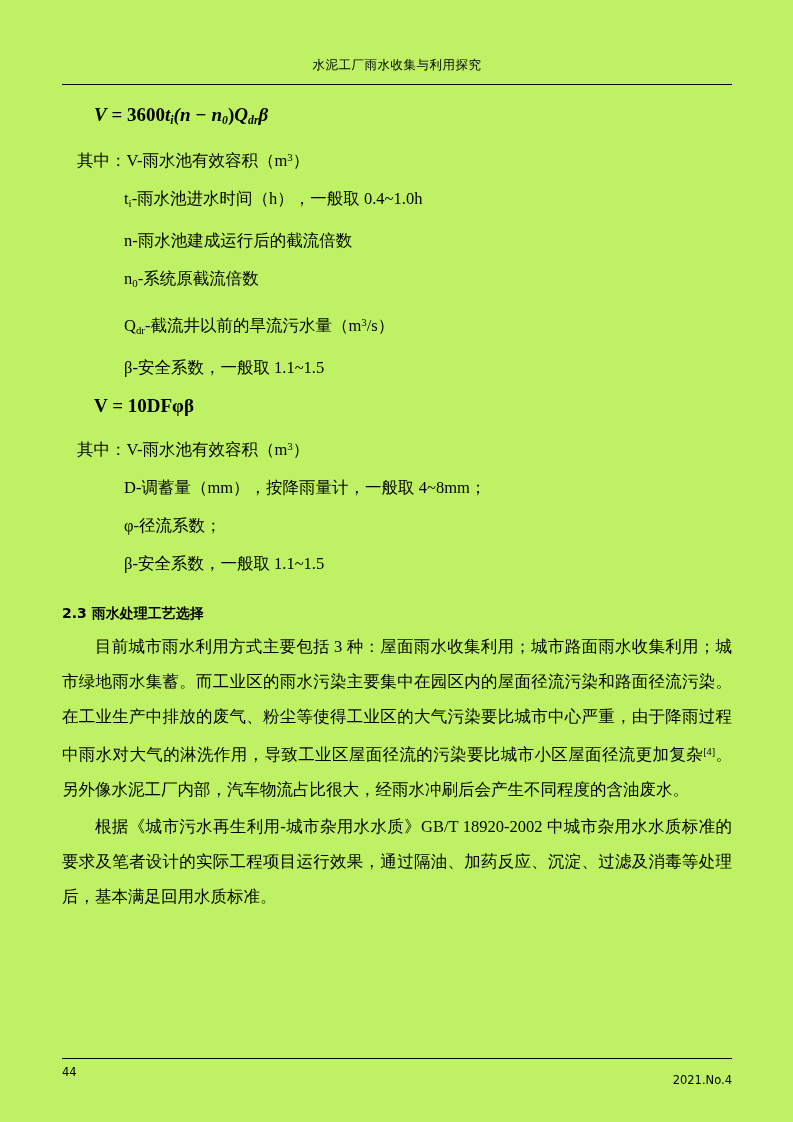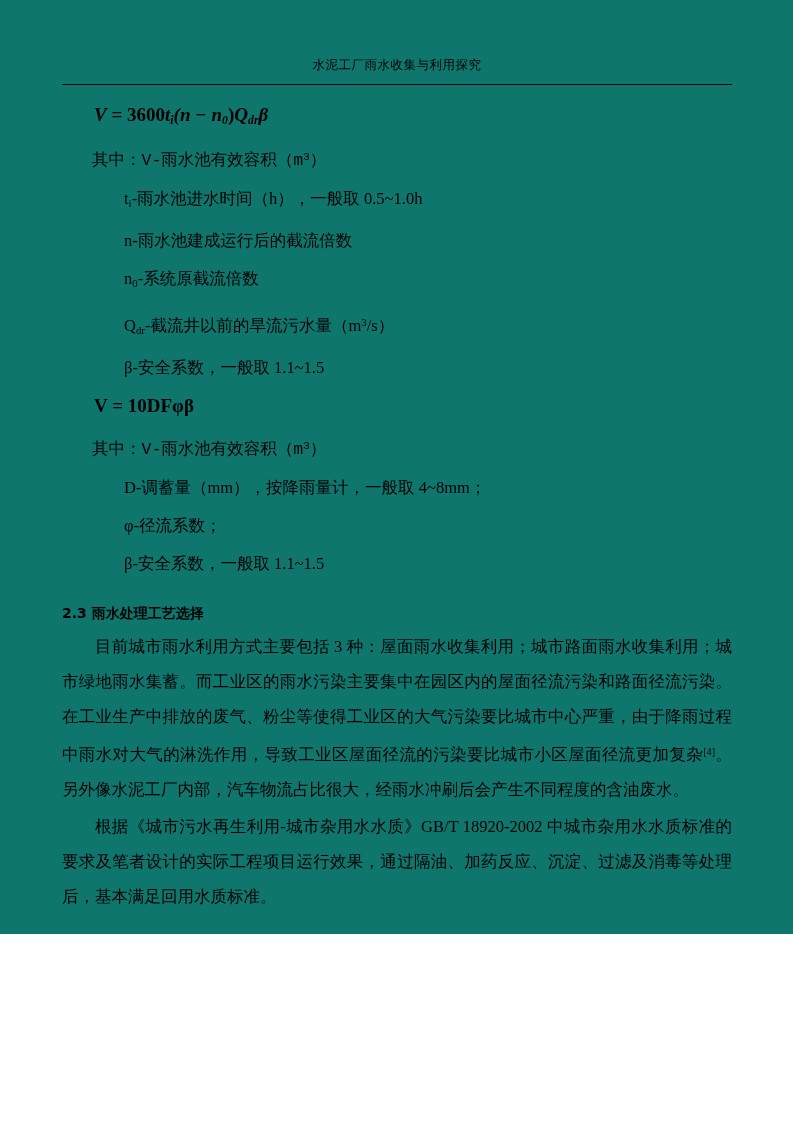--- a/index.html
+++ b/index.html
@@ -3,22 +3,22 @@
 <meta charset="utf-8">
 <style>
   html, body {
     margin: 0;
     padding: 0;
     background: #ffffff;
   }
   .page {
     position: relative;
     width: 793px;
-    height: 934px;
-    background: #0f766e;
+    height: 1122px;
+    background: #bef264;
     box-sizing: border-box;
     font-family: "Liberation Serif", serif;
     color: #000000;
     overflow: hidden;
   }
   .content {
     position: absolute;
     left: 62px;
     top: 0;
     width: 670px;
@@ -92,21 +92,21 @@
     font-size: 0.62em;
     font-style: italic;
     font-weight: bold;
     vertical-align: -0.28em;
   }
   .line {
     font-size: 16.5px;
     line-height: 38px;
     white-space: nowrap;
   }
-  .ind1 { margin-left: 30px; font-family: Liberation Mono, monospace; }   
+  .ind1 { margin-left: 15px; }   
   .ind2 { margin-left: 62px; }   
   .ind0 { margin-left: 14px; }   
   .line sub {
     font-size: 0.66em;
     vertical-align: -0.3em;
   }
   .line sup {
     font-size: 0.66em;
     vertical-align: 0.45em;
   }
@@ -145,21 +145,21 @@
     <div class="body">
 
       <div class="formula">
         <span class="it">V</span>
         <span>=</span>
         <span>3600</span><span class="it">t</span><sub>i</sub><span class="it">(n − n</span><sub>0</sub><span>)</span><span class="it">Q</span><sub>dr</sub><span class="it">β</span>
       </div>
 
       <div class="line ind1"><span>其中：V-雨水池有效容积（m</span><sup>3</sup><span>）</span></div>
 
-      <div class="line ind2"><span>t</span><sub>i</sub><span>-雨水池进水时间（h），一般取 0.5~1.0h</span></div>
+      <div class="line ind2"><span>t</span><sub>i</sub><span>-雨水池进水时间（h），一般取 0.4~1.0h</span></div>
 
       <div class="line ind2"><span>n</span><span>-雨水池建成运行后的截流倍数</span></div>
 
       <div class="line ind2"><span>n</span><sub>0</sub><span>-系统原截流倍数</span></div>
 
       <div class="line ind2"><span>Q</span><sub>dr</sub><span>-截流井以前的旱流污水量（m</span><sup>3</sup><span>/s）</span></div>
 
       <div class="line ind2"><span>β</span><span>-安全系数，一般取 1.1~1.5</span></div>
 
 

